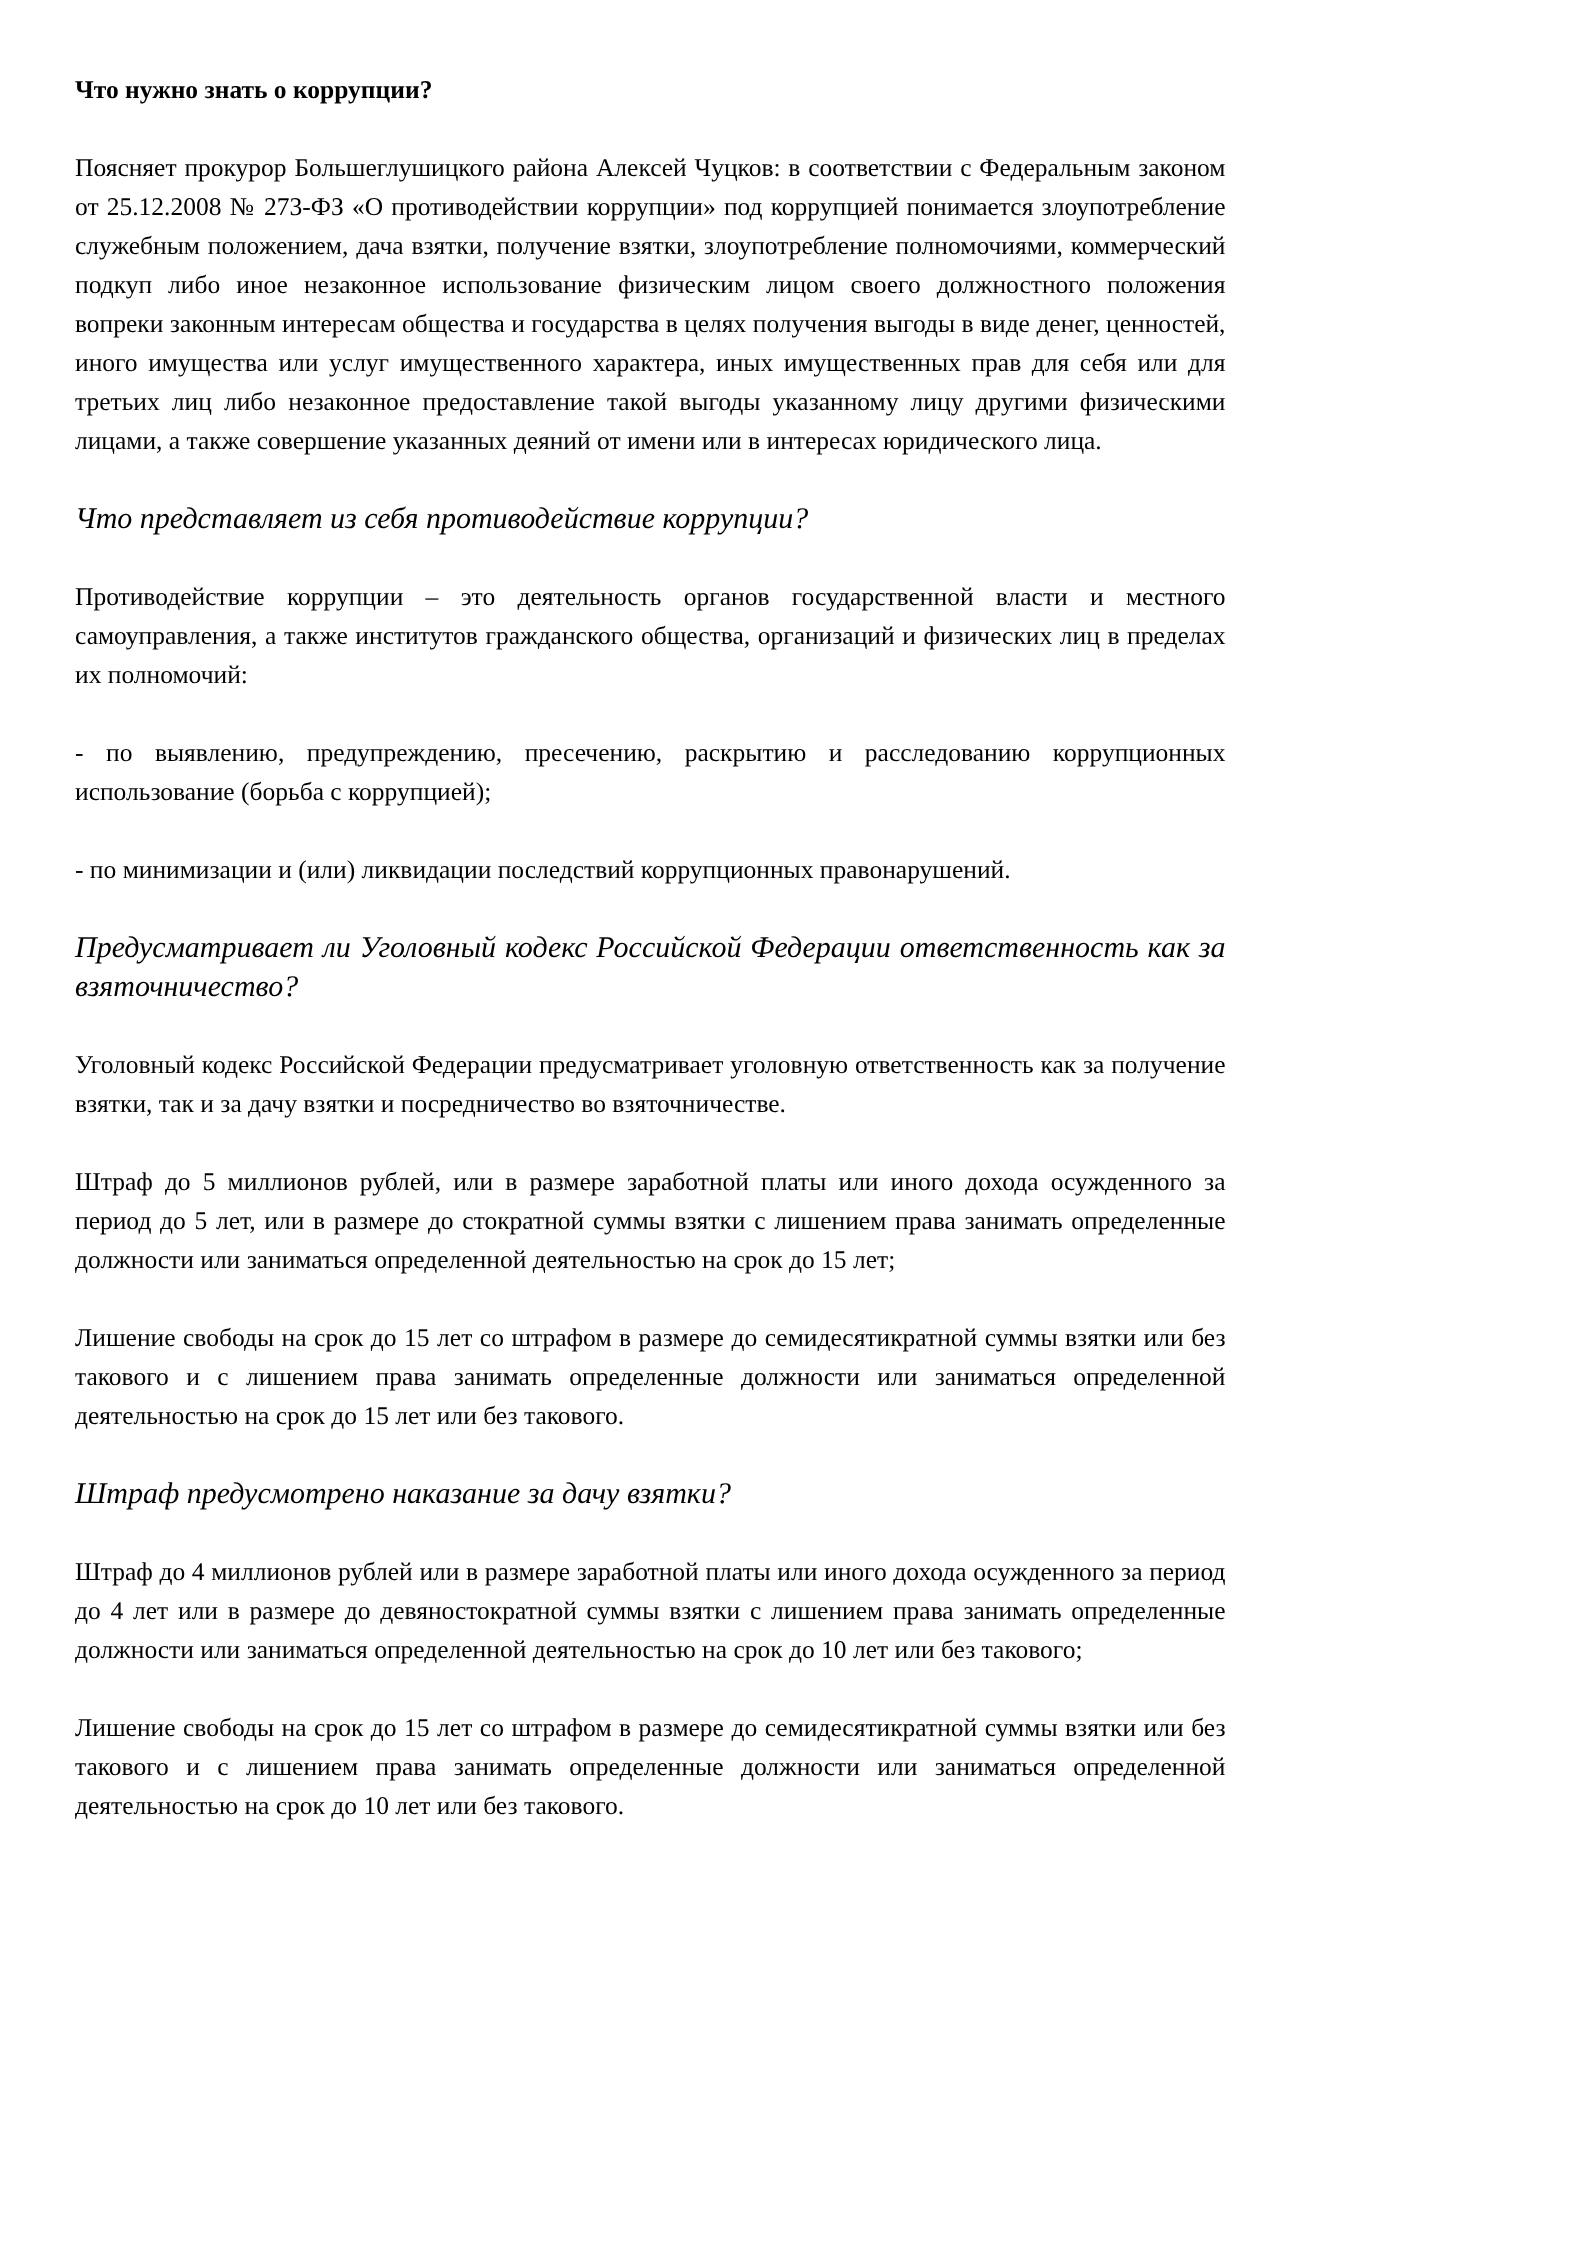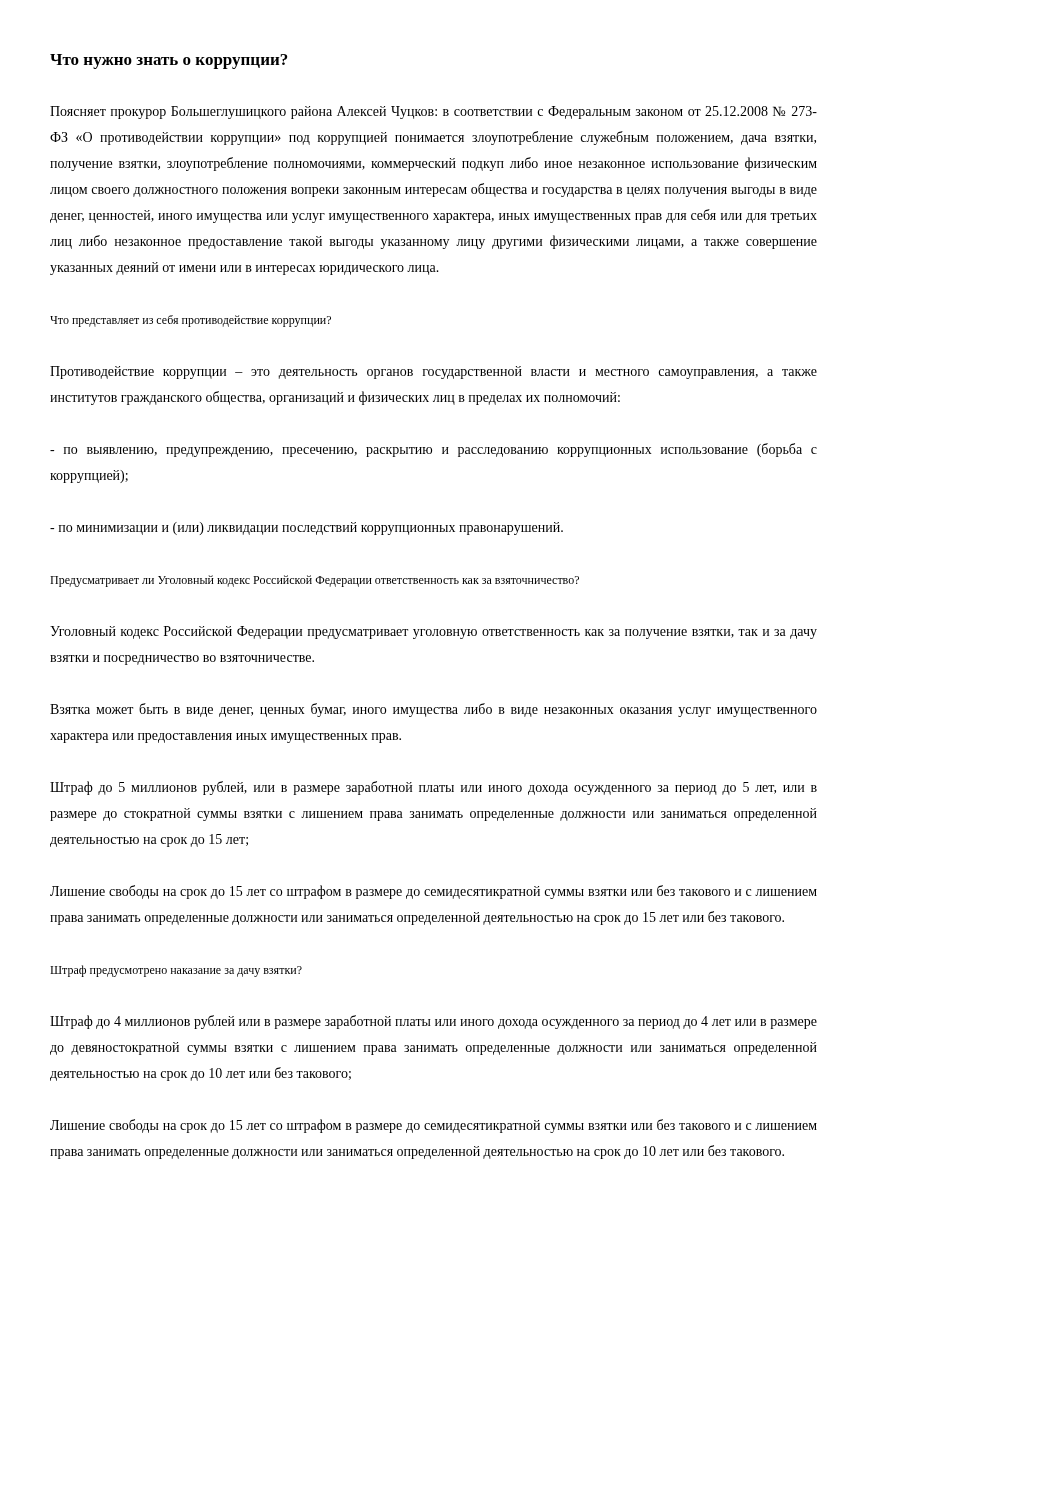--- a/index.html
+++ b/index.html
@@ -21,27 +21,28 @@
     padding: 47px 50px 30px 50px;
     background: #ffffff;
   }
   .doc-title {
     font-size: 17px;
     font-weight: bold;
     line-height: 26px;
     margin: 0 0 26px 0;
   }
   .para {
-    font-size: 14px;
+    font-size: 17px;
     line-height: 26px;
     text-align: justify;
     margin: 0 0 26px 0;
   }
   .question {
-    font-size: 12px;
+    font-size: 20px;
+    font-style: italic;
     line-height: 26px;
     text-align: justify;
     margin: 0 0 26px 0;
   }
   .para:last-child { margin-bottom: 0; }
 </style>
 </head>
 <body>
 
 <div class="page">
@@ -55,21 +56,20 @@
 
 
   <p class="para">- по выявлению, предупреждению, пресечению, раскрытию и расследованию коррупционных использование (борьба с коррупцией);</p>
 
   <p class="para">- по минимизации и (или) ликвидации последствий коррупционных правонарушений.</p>
 
   <p class="question">Предусматривает ли Уголовный кодекс Российской Федерации ответственность как за взяточничество?</p>
 
   <p class="para">Уголовный кодекс Российской Федерации предусматривает уголовную ответственность как за получение взятки, так и за дачу взятки и посредничество во взяточничестве.</p>
 
-  <p class="para">Взятка может быть в виде денег, ценных бумаг, иного имущества либо в виде незаконных оказания услуг имущественного характера или предоставления иных имущественных прав.</p>
 
 
   <p class="para">Штраф до 5 миллионов рублей, или в размере заработной платы или иного дохода осужденного за период до 5 лет, или в размере до стократной суммы взятки с лишением права занимать определенные должности или заниматься определенной деятельностью на срок до 15 лет;</p>
 
   <p class="para">Лишение свободы на срок до 15 лет со штрафом в размере до семидесятикратной суммы взятки или без такового и с лишением права занимать определенные должности или заниматься определенной деятельностью на срок до 15 лет или без такового.</p>
 
   <p class="question">Штраф предусмотрено наказание за дачу взятки?</p>
 
   <p class="para">Штраф до 4 миллионов рублей или в размере заработной платы или иного дохода осужденного за период до 4 лет или в размере до девяностократной суммы взятки с лишением права занимать определенные должности или заниматься определенной деятельностью на срок до 10 лет или без такового;</p>
 

